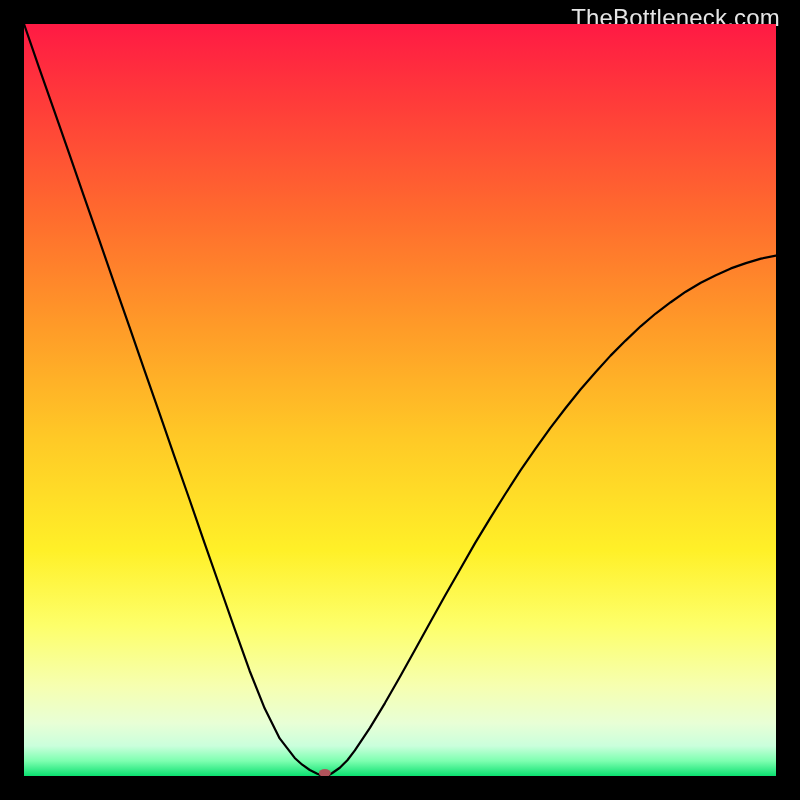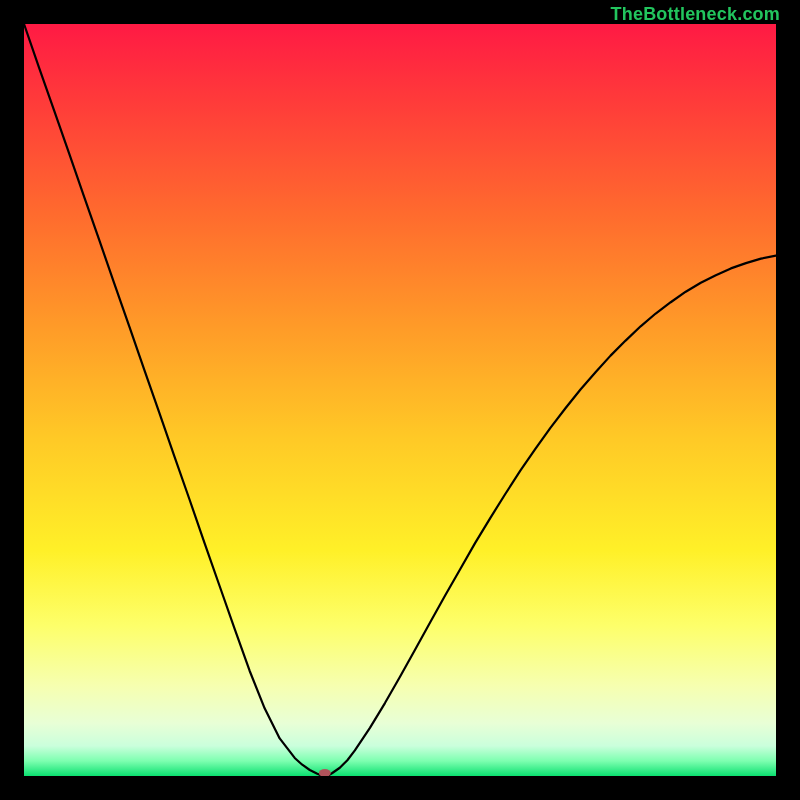--- a/index.html
+++ b/index.html
@@ -46,24 +46,24 @@
     );
   }
   .curve-layer {
     position: absolute;
     inset: 0;
   }
   .watermark {
     position: absolute;
     top: 4px;
     right: 20px;
-    color: #22c55e;
-    font-size: 18px;
+    color: #e5e5e5;
+    font-size: 24px;
     letter-spacing: 0.2px;
-    font-weight: 700;
+    font-weight: 400;
     user-select: none;
   }
 </style>
 </head>
 <body>
 
 <div class="frame">
 
   <div class="watermark">TheBottleneck.com</div>
 

